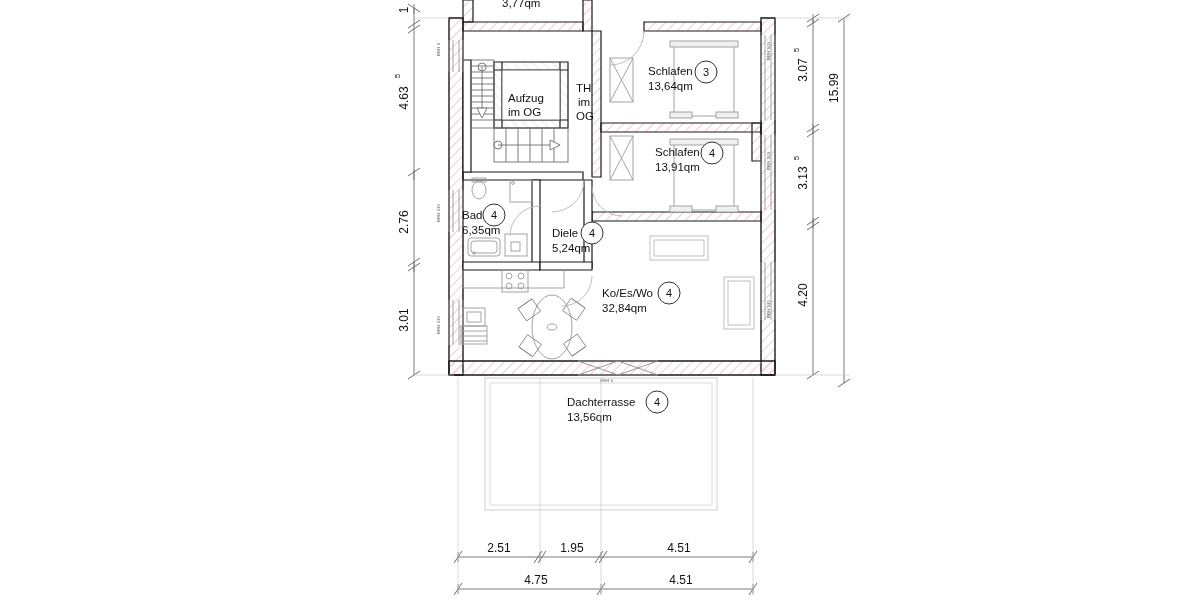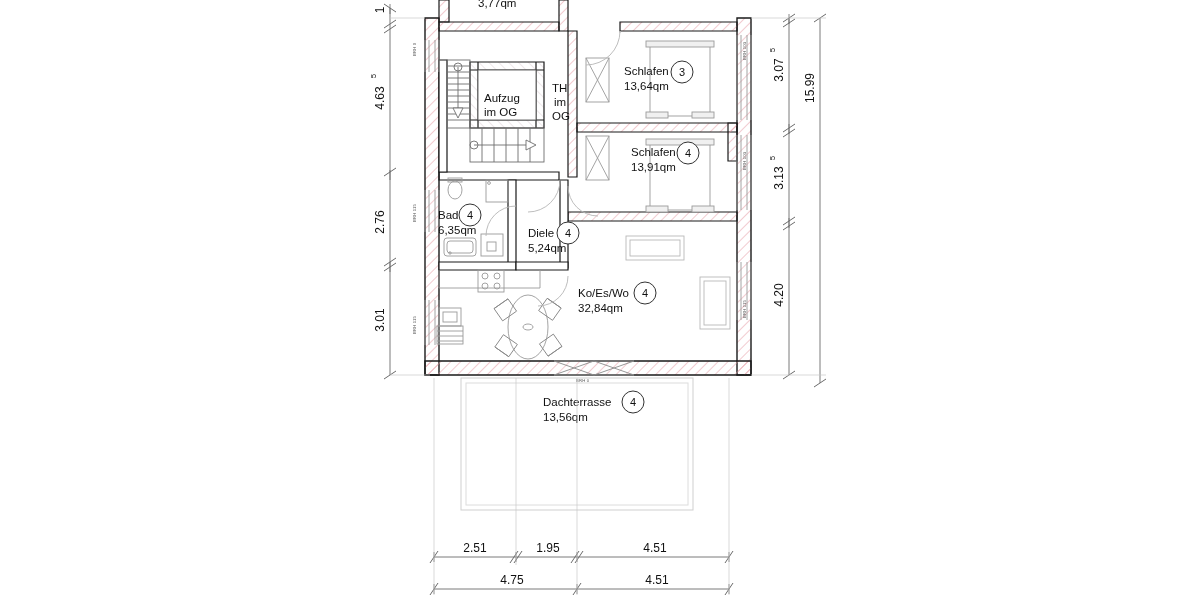--- a/index.html
+++ b/index.html
@@ -1,18 +1,18 @@
 <!DOCTYPE html>
 <html><head>
 <meta charset="utf-8">
 <style>
   html,body{margin:0;padding:0;background:#ffffff;}
   body{width:1200px;height:600px;overflow:hidden;
        font-family:"Liberation Sans",sans-serif;color:#111;}
-  #stage{position:relative;width:1108px;height:600px;}
+  #stage{position:relative;width:1108px;height:600px;margin-left:24px;}
   svg{display:block;}
   .roomlabel{font-family:"Liberation Sans",sans-serif;font-size:11.5px;fill:#111;}
   .roomarea{font-family:"Liberation Sans",sans-serif;font-size:11.5px;fill:#111;}
   .dimtext{font-family:"Liberation Sans",sans-serif;font-size:12px;fill:#111;}
   .dimsup{font-family:"Liberation Sans",sans-serif;font-size:8px;fill:#111;}
   .brh{font-family:"Liberation Sans",sans-serif;font-size:4.2px;fill:#5a5a5a;letter-spacing:.2px;}
   .numcirc{font-family:"Liberation Sans",sans-serif;font-size:11px;fill:#111;}
 </style>
 </head>
 <body>

